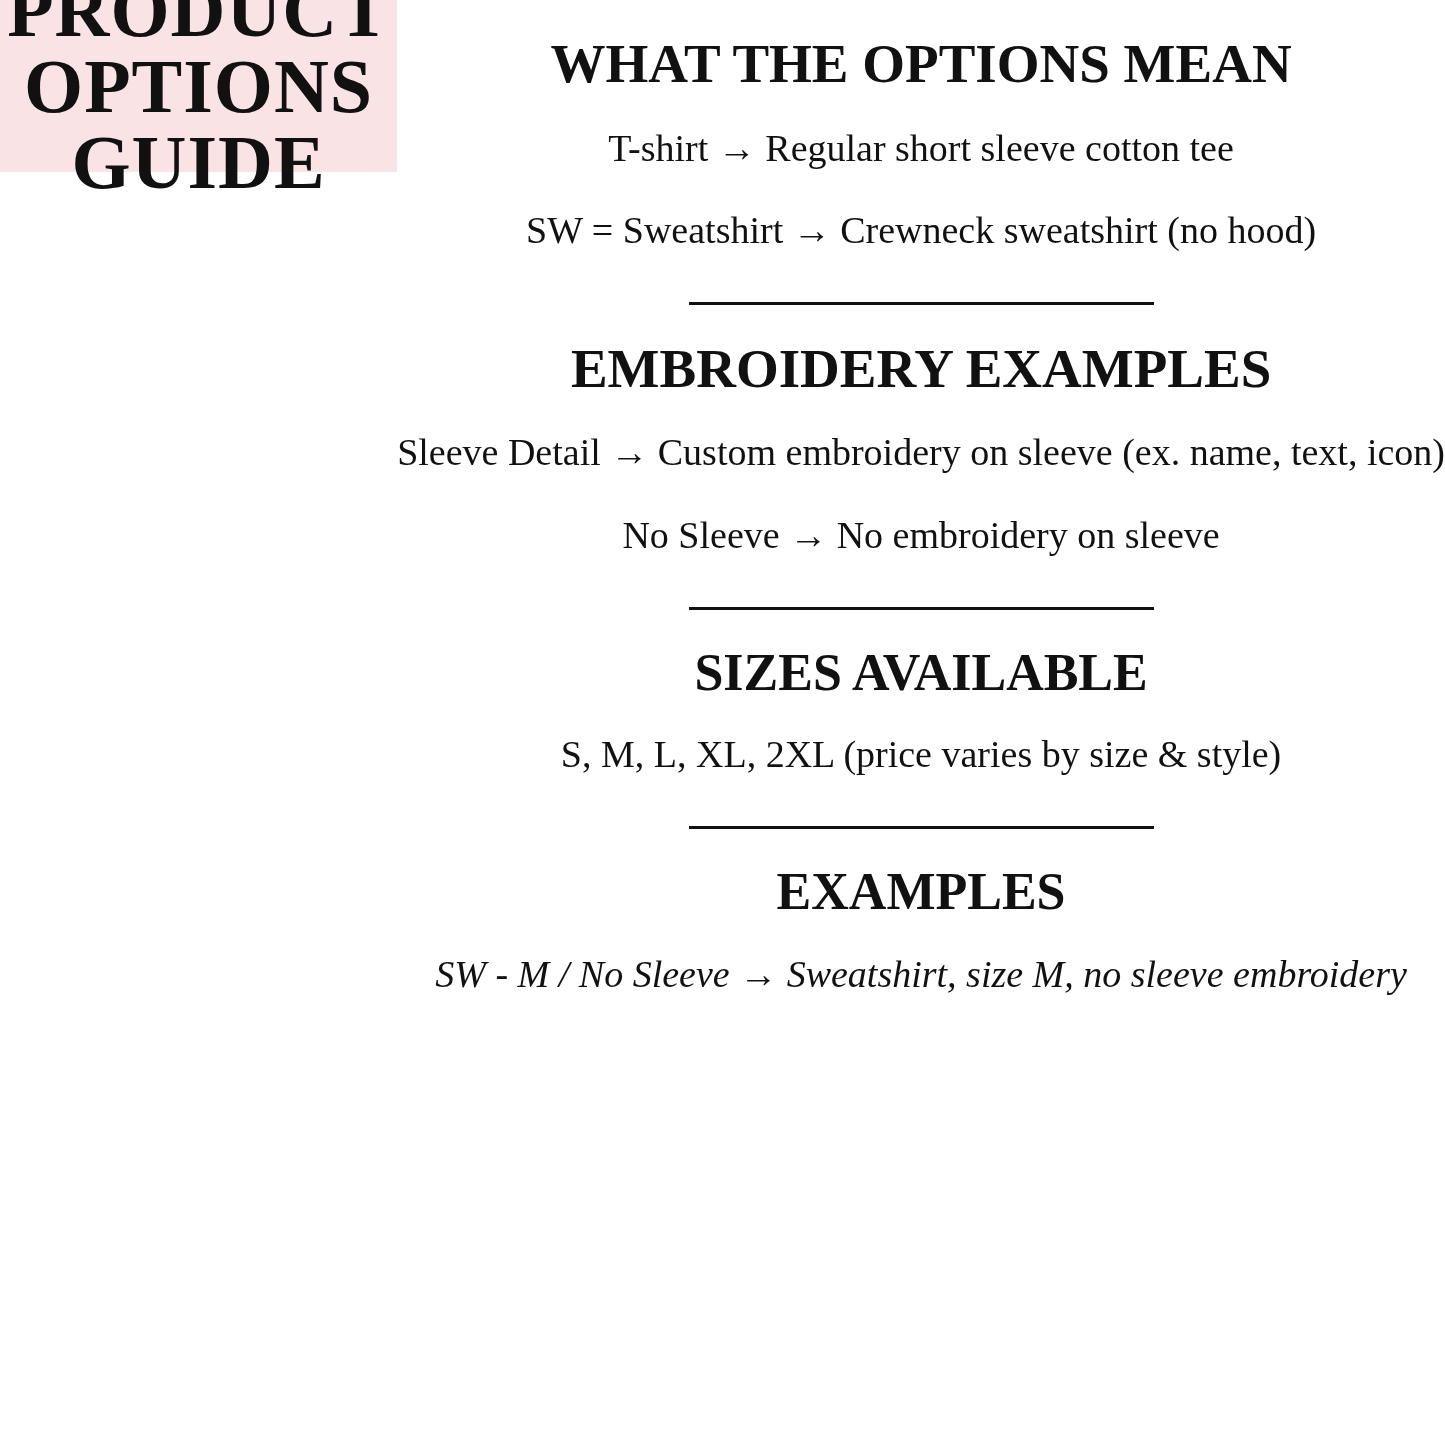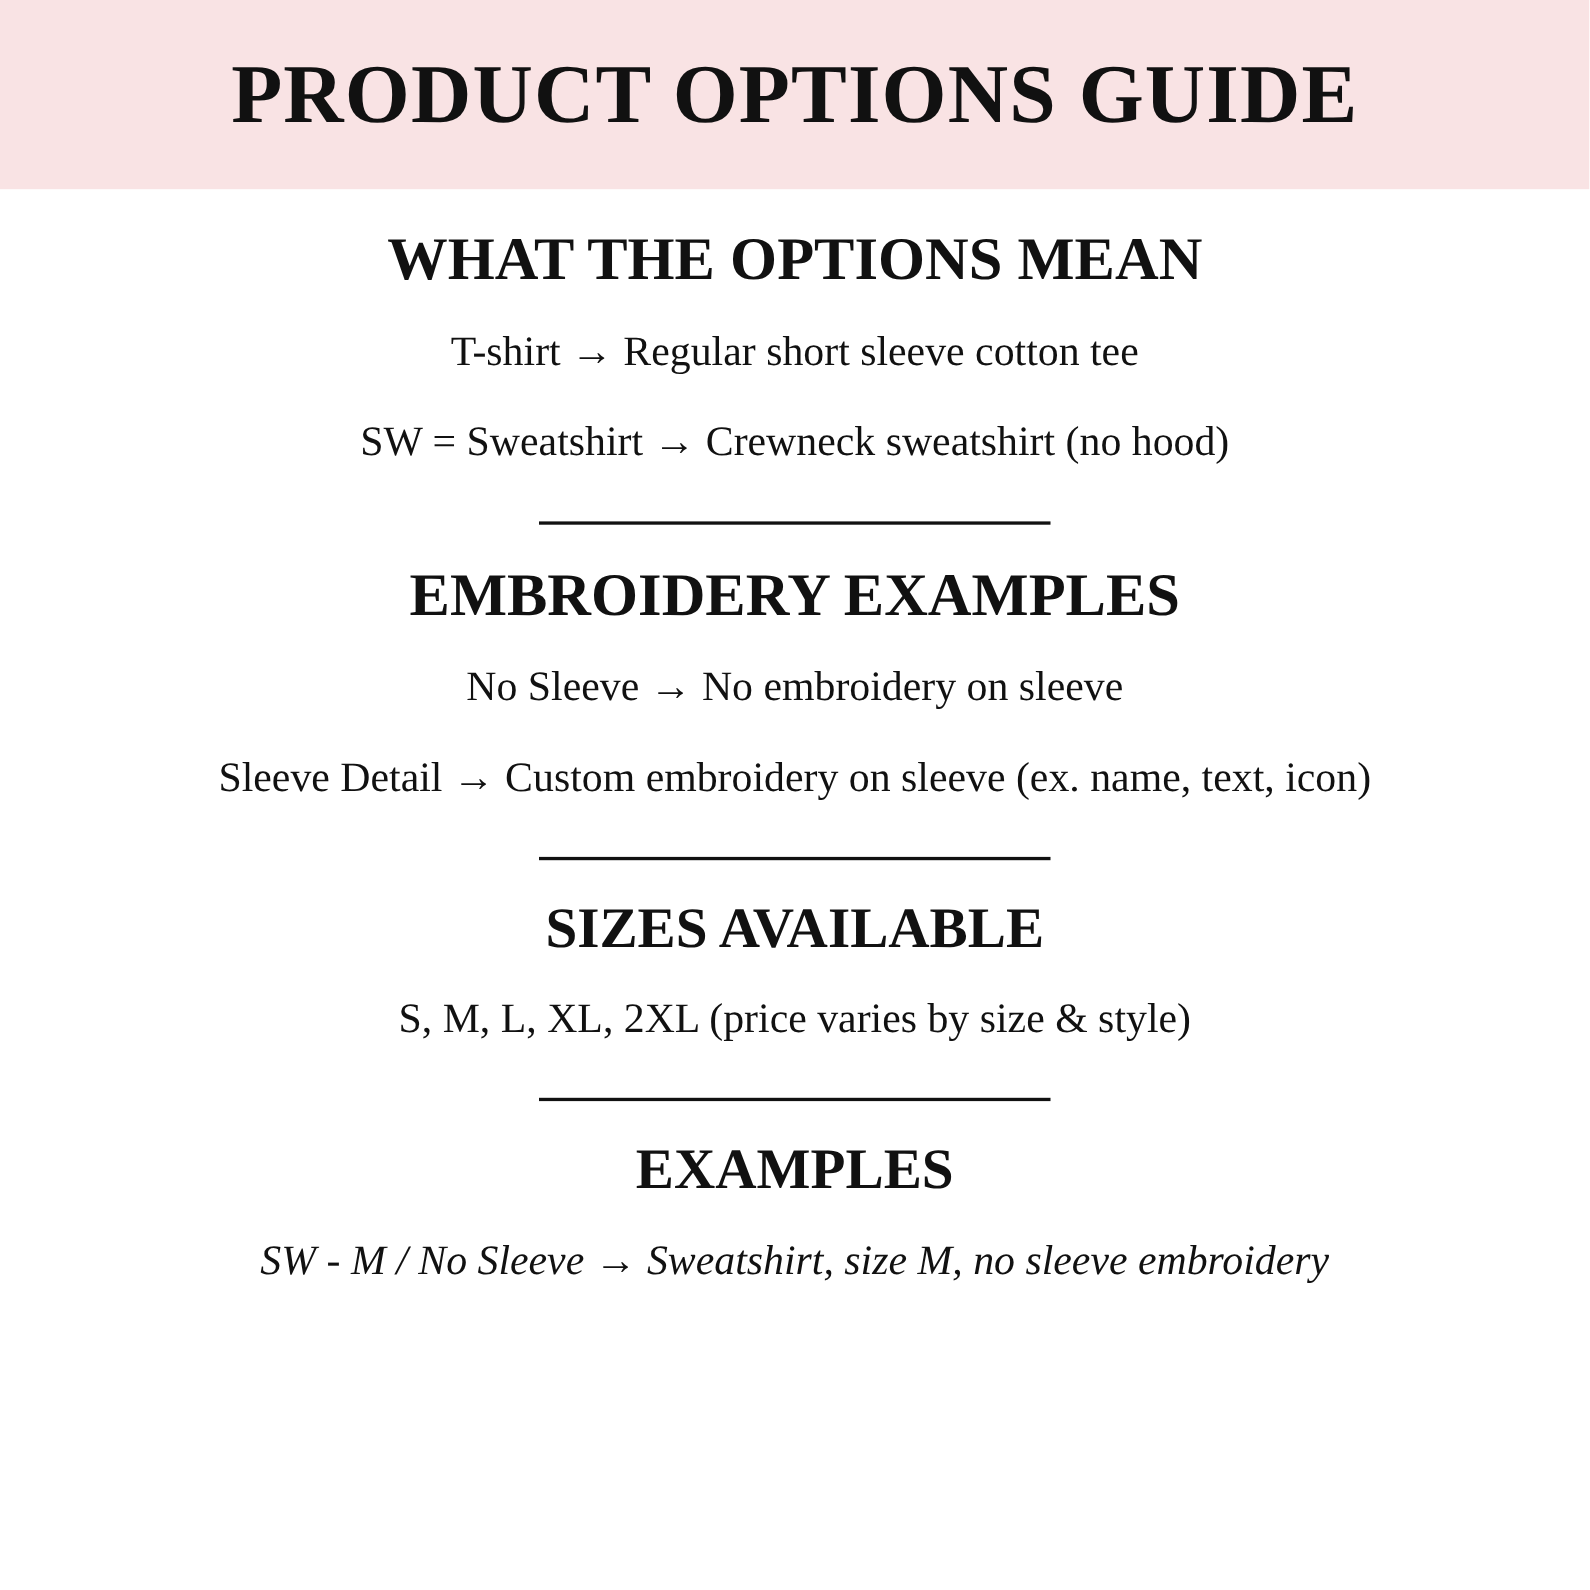--- a/index.html
+++ b/index.html
@@ -12,21 +12,21 @@
     background: #ffffff;
     font-family: "Liberation Serif", serif;
     color: #111111;
     overflow: hidden;
   }
   .page {
     width: 1445px;
     height: 1115px;
     position: relative;
     display: flex;
-    flex-direction: column;
+    flex-direction: row;
   }
   .banner {
     background: #f9e3e4;
     height: 172px;
     display: flex;
     align-items: center;
     justify-content: center;
   }
   .banner-title {
     font-family: "Liberation Serif", serif;
@@ -105,22 +105,22 @@
         <div class="line">T-shirt → Regular short sleeve cotton tee</div>
         <div class="line">SW = Sweatshirt → Crewneck sweatshirt (no hood)</div>
       </div>
     </div>
 
     <div class="divider"></div>
 
     <div class="section">
       <h2 class="section-title">EMBROIDERY EXAMPLES</h2>
       <div class="lines">
+        <div class="line">Sleeve Detail → Custom embroidery on sleeve (ex. name, text, icon)</div>
         <div class="line">No Sleeve → No embroidery on sleeve</div>
-        <div class="line">Sleeve Detail → Custom embroidery on sleeve (ex. name, text, icon)</div>
       </div>
     </div>
 
     <div class="divider"></div>
 
     <div class="section">
       <h2 class="section-title sub">SIZES AVAILABLE</h2>
       <div class="lines">
         <div class="line">S, M, L, XL, 2XL (price varies by size &amp; style)</div>
       </div>

